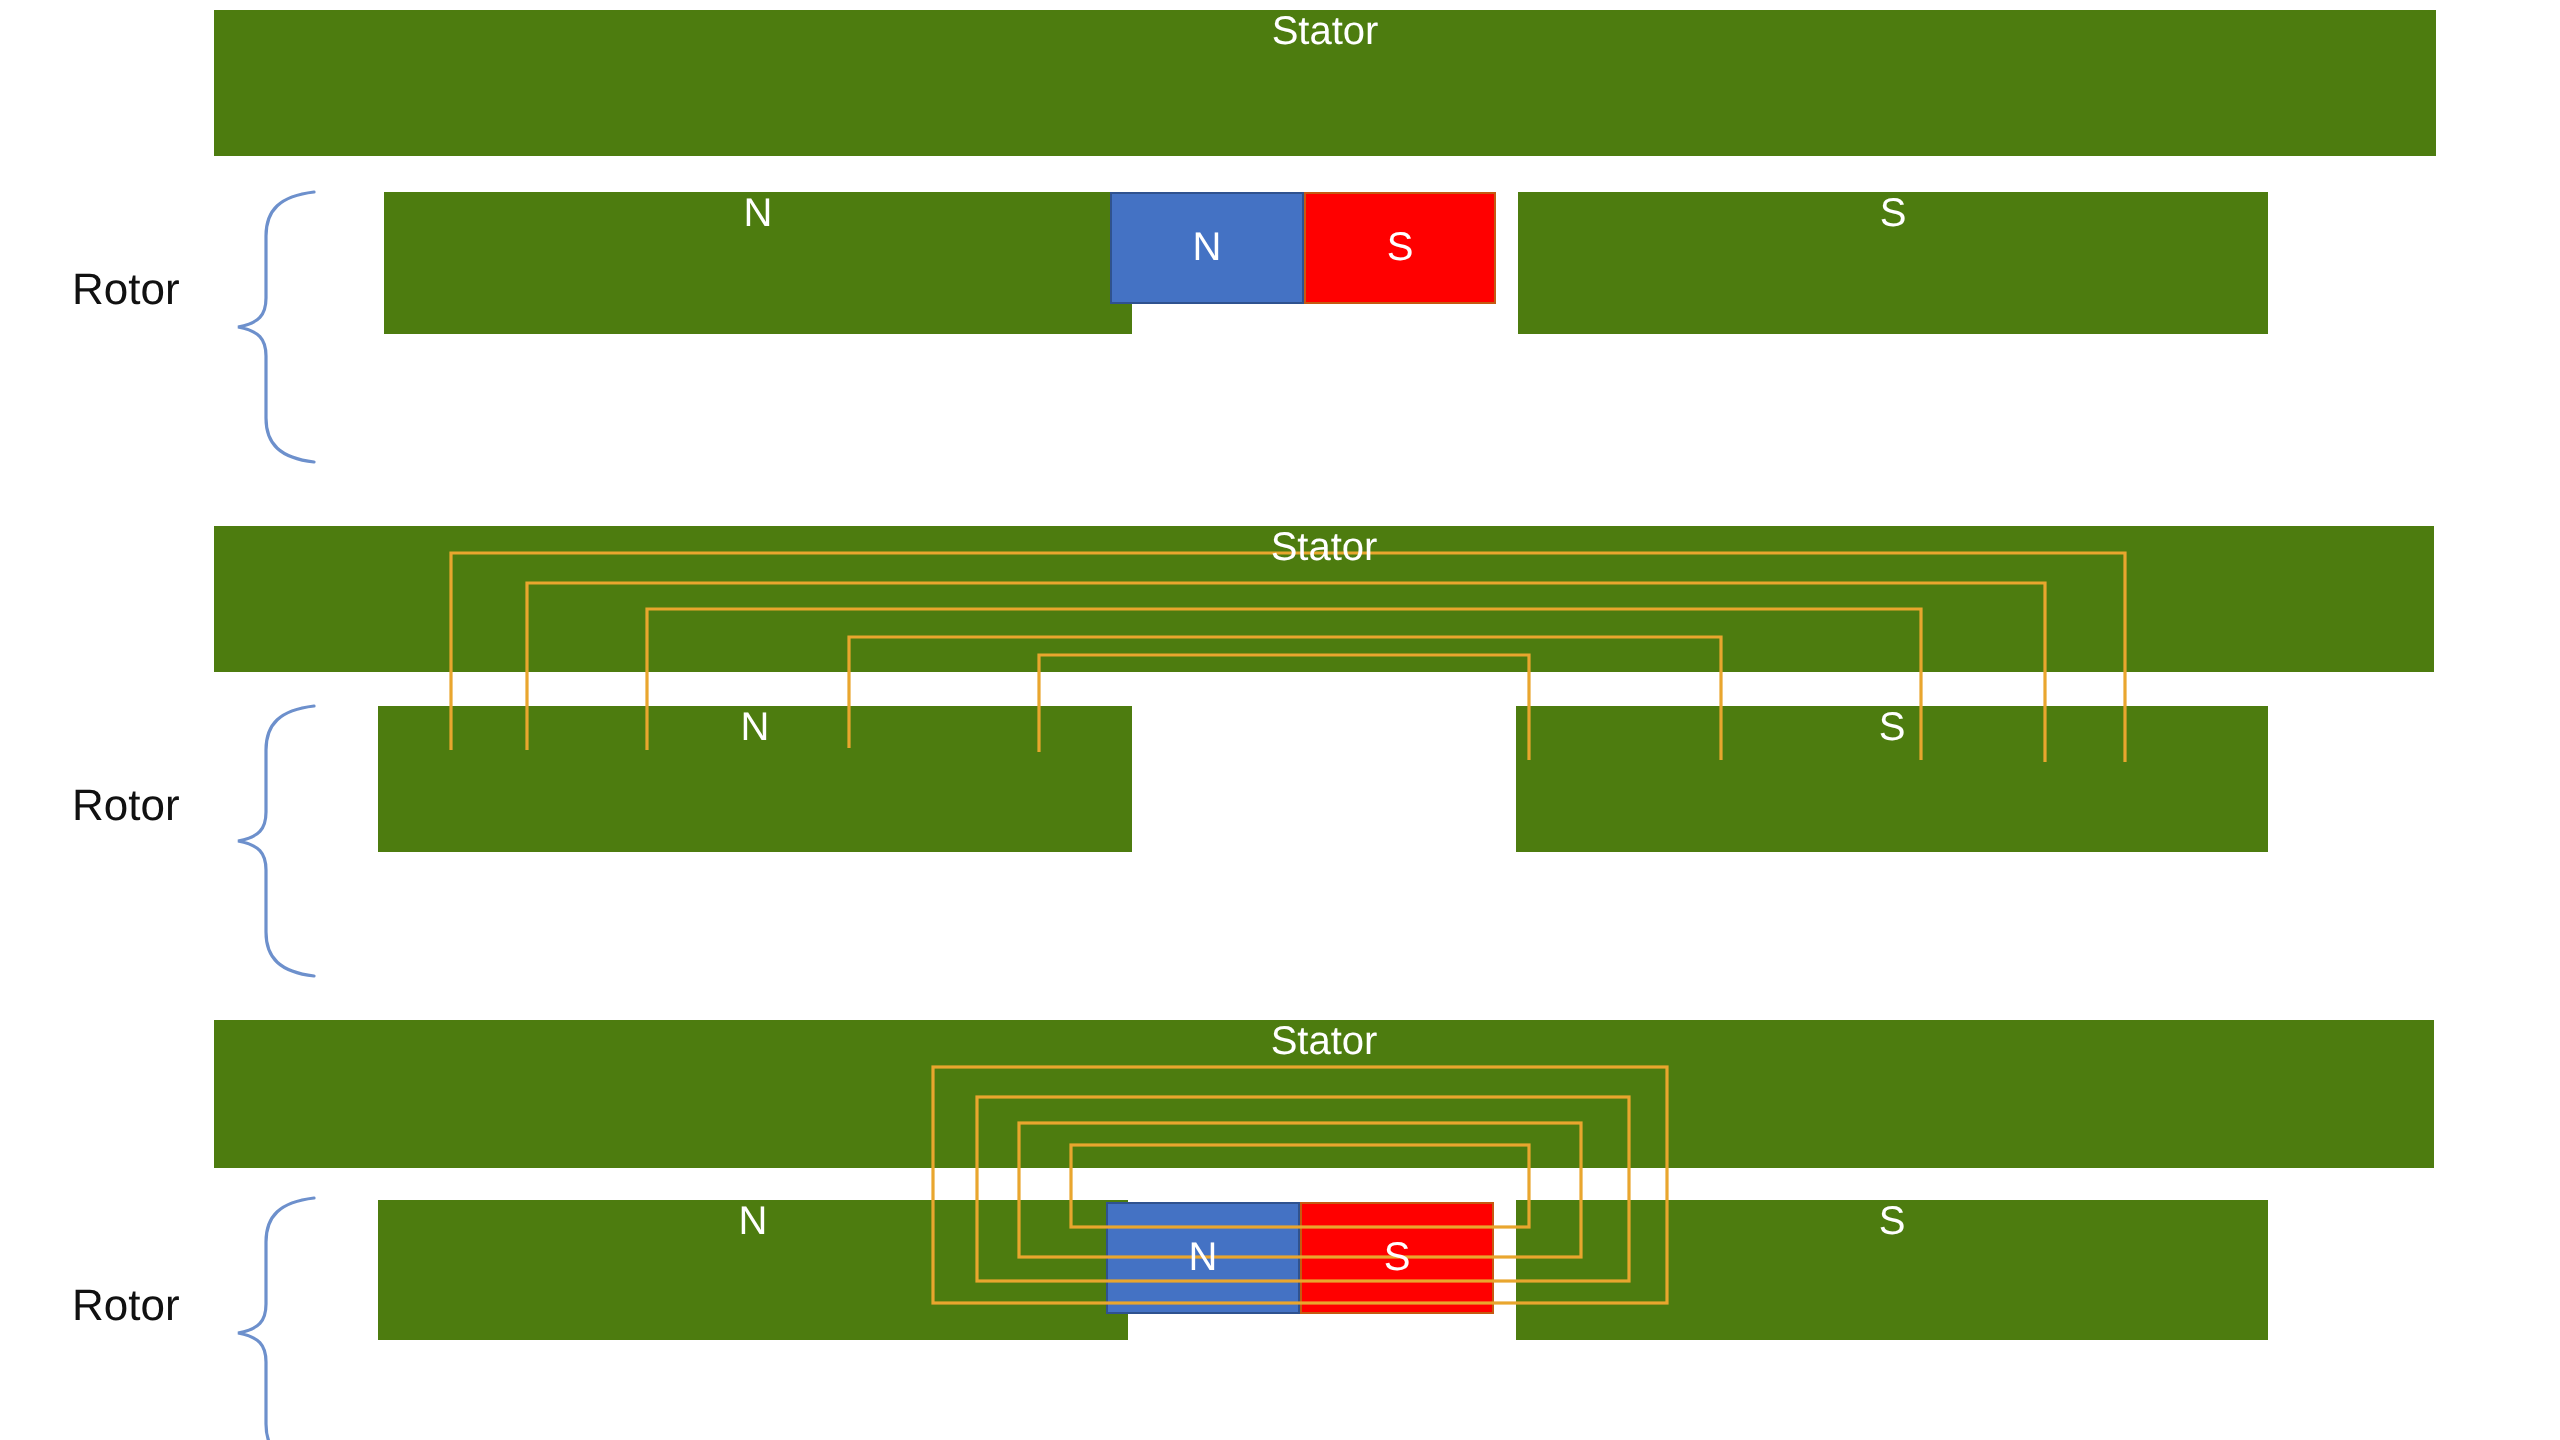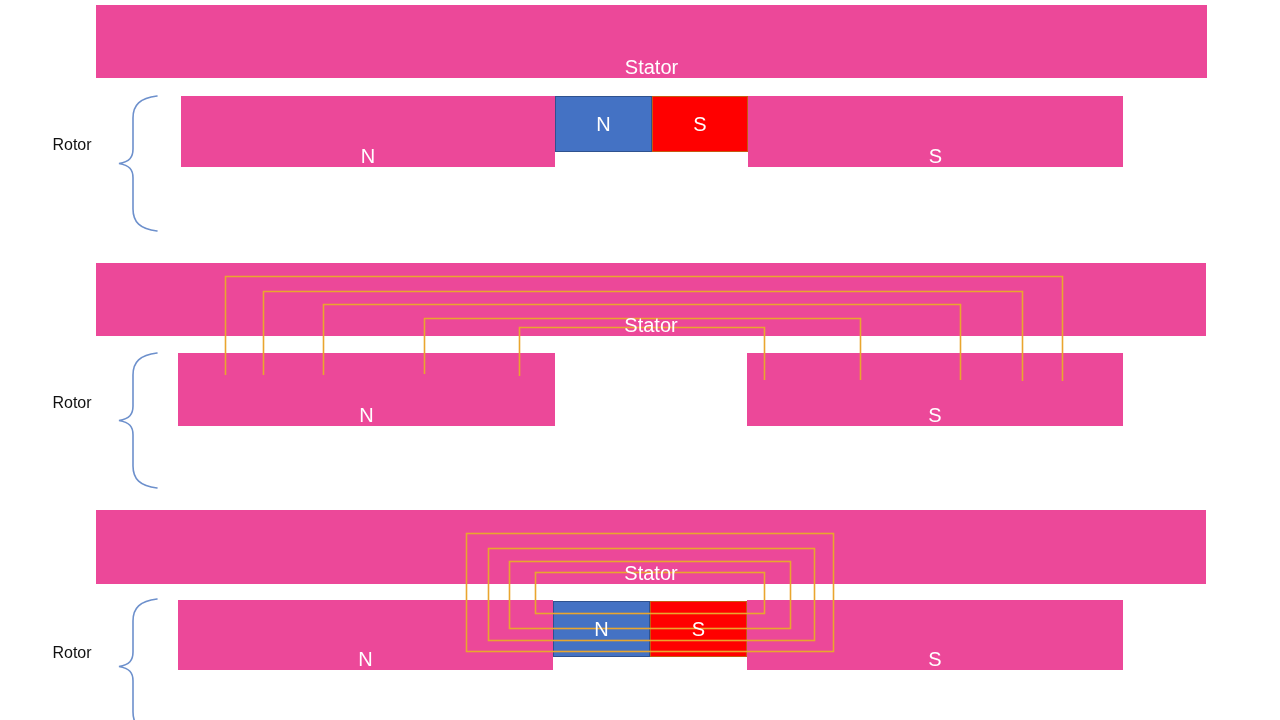--- a/index.html
+++ b/index.html
@@ -1,40 +1,40 @@
 <!DOCTYPE html>
 <html><head>
 <meta charset="utf-8">
 <style>
   html,body{margin:0;padding:0;}
   body{
     width:1280px;height:720px;position:relative;background:#ffffff;
     font-family:"Liberation Sans", sans-serif;overflow:hidden;
   }
   .bar{
-    position:absolute;background:#ec4899;
-    display:flex;align-items:flex-end;justify-content:center;
+    position:absolute;background:#4d7c0f;
+    display:flex;align-items:flex-start;justify-content:center;margin-left:11px;
   }
   .bar .lbl{
     color:#ffffff;font-size:20px;line-height:22px;
     position:relative;z-index:3;white-space:nowrap;
   }
   .magnet{
     position:absolute;
     display:flex;align-items:center;justify-content:center;
   }
   .magnet .lbl{
     color:#ffffff;font-size:20px;line-height:22px;
     position:relative;z-index:3;
   }
   .magnet-blue{background:#4472C4;border:1px solid #2F528F;}
   .magnet-red{background:#FF0000;border:1px solid #C55A11;}
   .rotor-label{
-    position:absolute;left:36px;width:72px;text-align:center;
-    color:#111111;font-size:16px;line-height:22px;z-index:3;
+    position:absolute;left:36px;width:72px;
+    color:#111111;font-size:22px;line-height:22px;z-index:3;
   }
   #overlay{
     position:absolute;left:0;top:0;width:1280px;height:720px;
     z-index:2;pointer-events:none;
   }
   .winding{stroke:#E9A62E;stroke-width:1.6;fill:none;}
   .brace{stroke:#6D90CC;stroke-width:1.6;fill:none;stroke-linecap:round;}
 </style>
 </head>
 <body>

